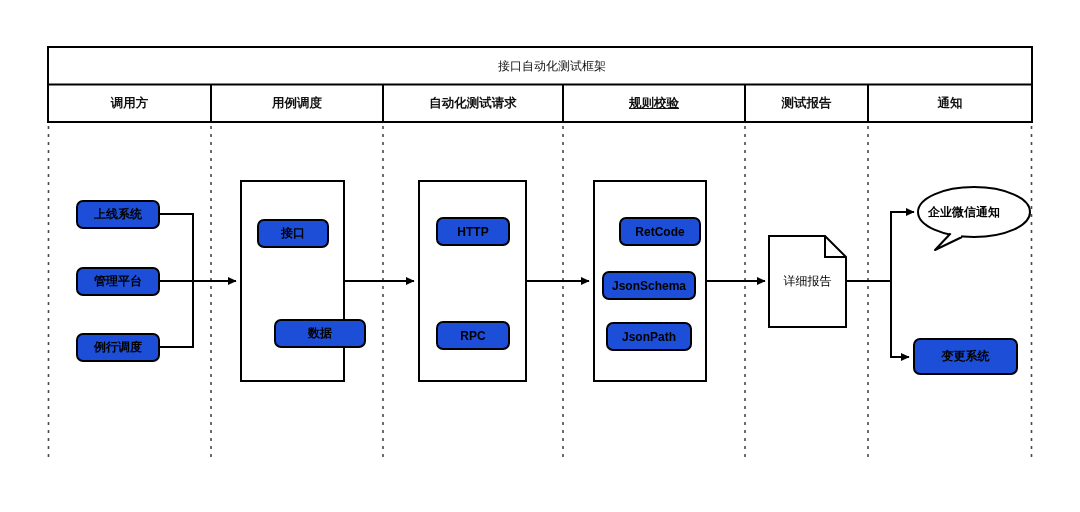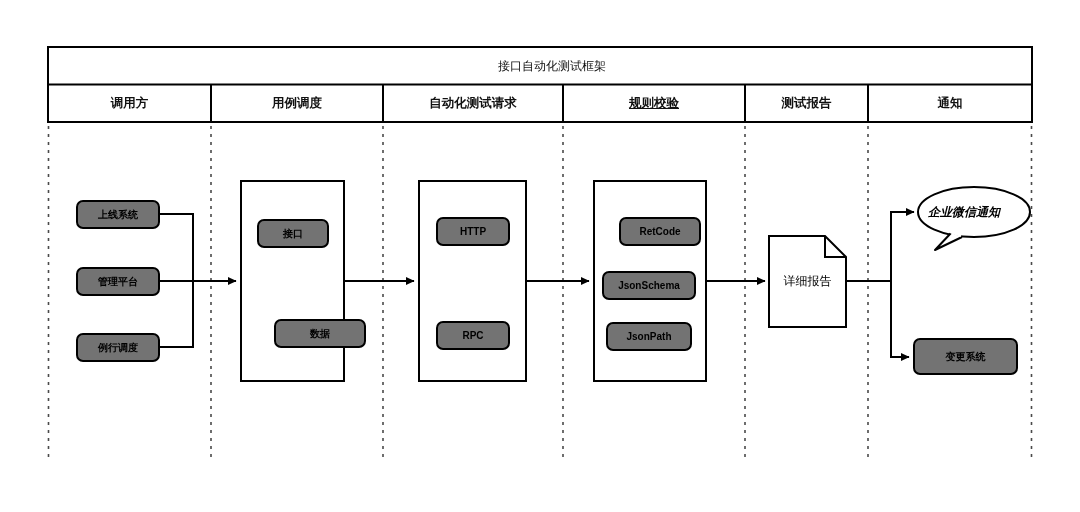--- a/index.html
+++ b/index.html
@@ -6,22 +6,22 @@
   body{
     width:1080px;height:512px;background:#ffffff;
     font-family:"Liberation Sans","DejaVu Sans",sans-serif;
     overflow:hidden;position:relative;
   }
   #canvas{position:absolute;left:0;top:0;width:1080px;height:512px;}
   .node{position:absolute;box-sizing:border-box;display:flex;align-items:center;justify-content:center;text-align:center;}
   .hdr-title{font-size:12px;color:#111;font-weight:400;}
   .lane-title{font-size:12.5px;color:#111;font-weight:700;}
   .rbox{
-    border:2px solid #000;border-radius:7px;background:#737373;
-    font-size:10px;font-weight:700;color:#000;
+    border:2px solid #000;border-radius:7px;background:#1d4ed8;
+    font-size:12px;font-weight:700;color:#000;
   }
   .plain{border:2px solid #000;background:#fff;}
   .lbl{font-size:12px;font-weight:700;color:#000;}
 </style>
 </head>
 <body>
 
 <svg id="canvas" viewBox="0 0 1080 512">
 
   <rect x="48" y="47" width="984" height="75" fill="#fff" stroke="#000" stroke-width="2"></rect>
@@ -103,16 +103,16 @@
   <div class="node rbox" style="left:436px;top:217px;width:74px;height:29px;">HTTP</div>
   <div class="node rbox" style="left:436px;top:321px;width:74px;height:29px;">RPC</div>
 
   <div class="node plain" style="left:593px;top:180px;width:114px;height:202px;"></div>
   <div class="node rbox" style="left:608px;top:217px;width:82px;height:29px;margin-left:11px;">RetCode</div>
   <div class="node rbox" style="left:602px;top:271px;width:94px;height:29px;">JsonSchema</div>
   <div class="node rbox" style="left:606px;top:322px;width:86px;height:29px;">JsonPath</div>
 
   <div class="node lbl" style="left:769px;top:268px;width:77px;height:26px;font-weight:400;">详细报告</div>
 
-  <div class="node lbl" style="left:918px;top:199px;width:92px;height:26px;font-weight:700;font-style:italic;">企业微信通知</div>
+  <div class="node lbl" style="left:918px;top:199px;width:92px;height:26px;font-weight:700;">企业微信通知</div>
   <div class="node rbox" style="left:913px;top:338px;width:105px;height:37px;">变更系统</div>
 
 </div>
 
 </body></html>

